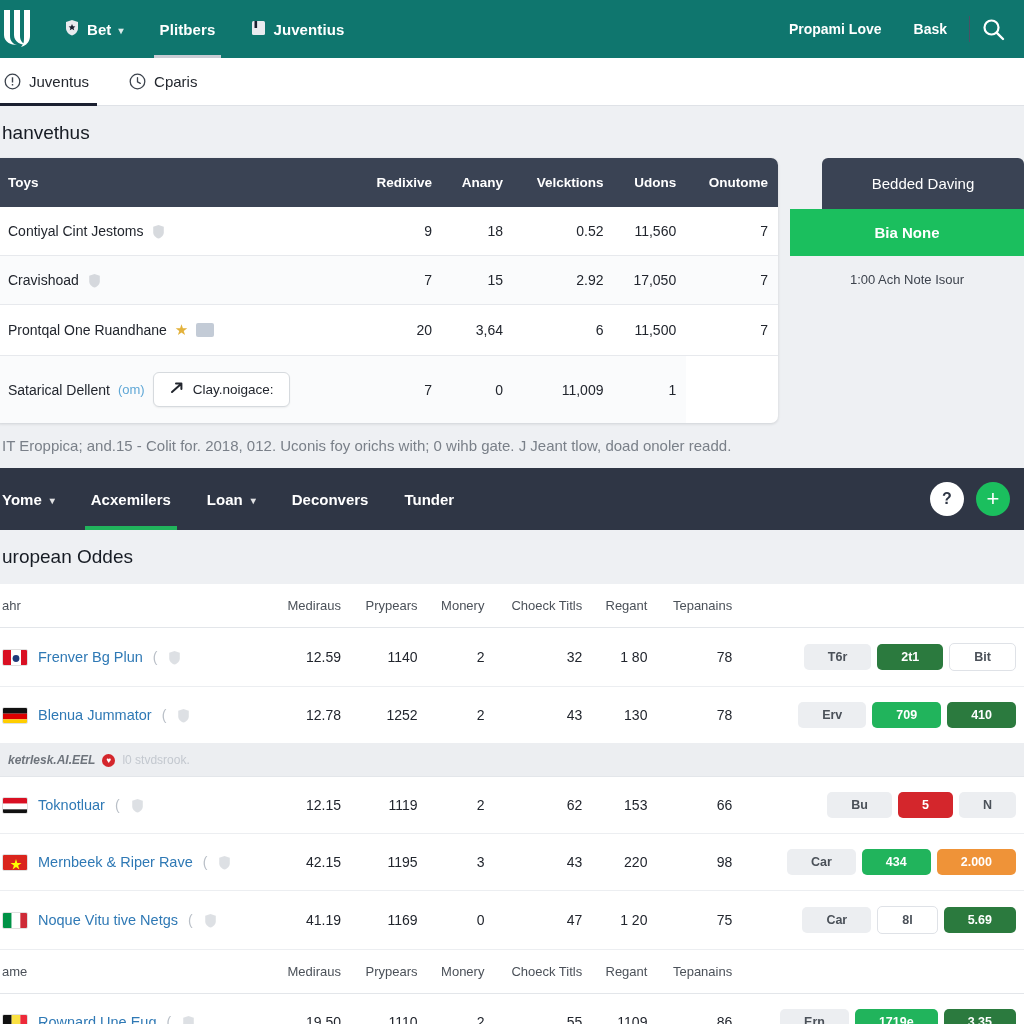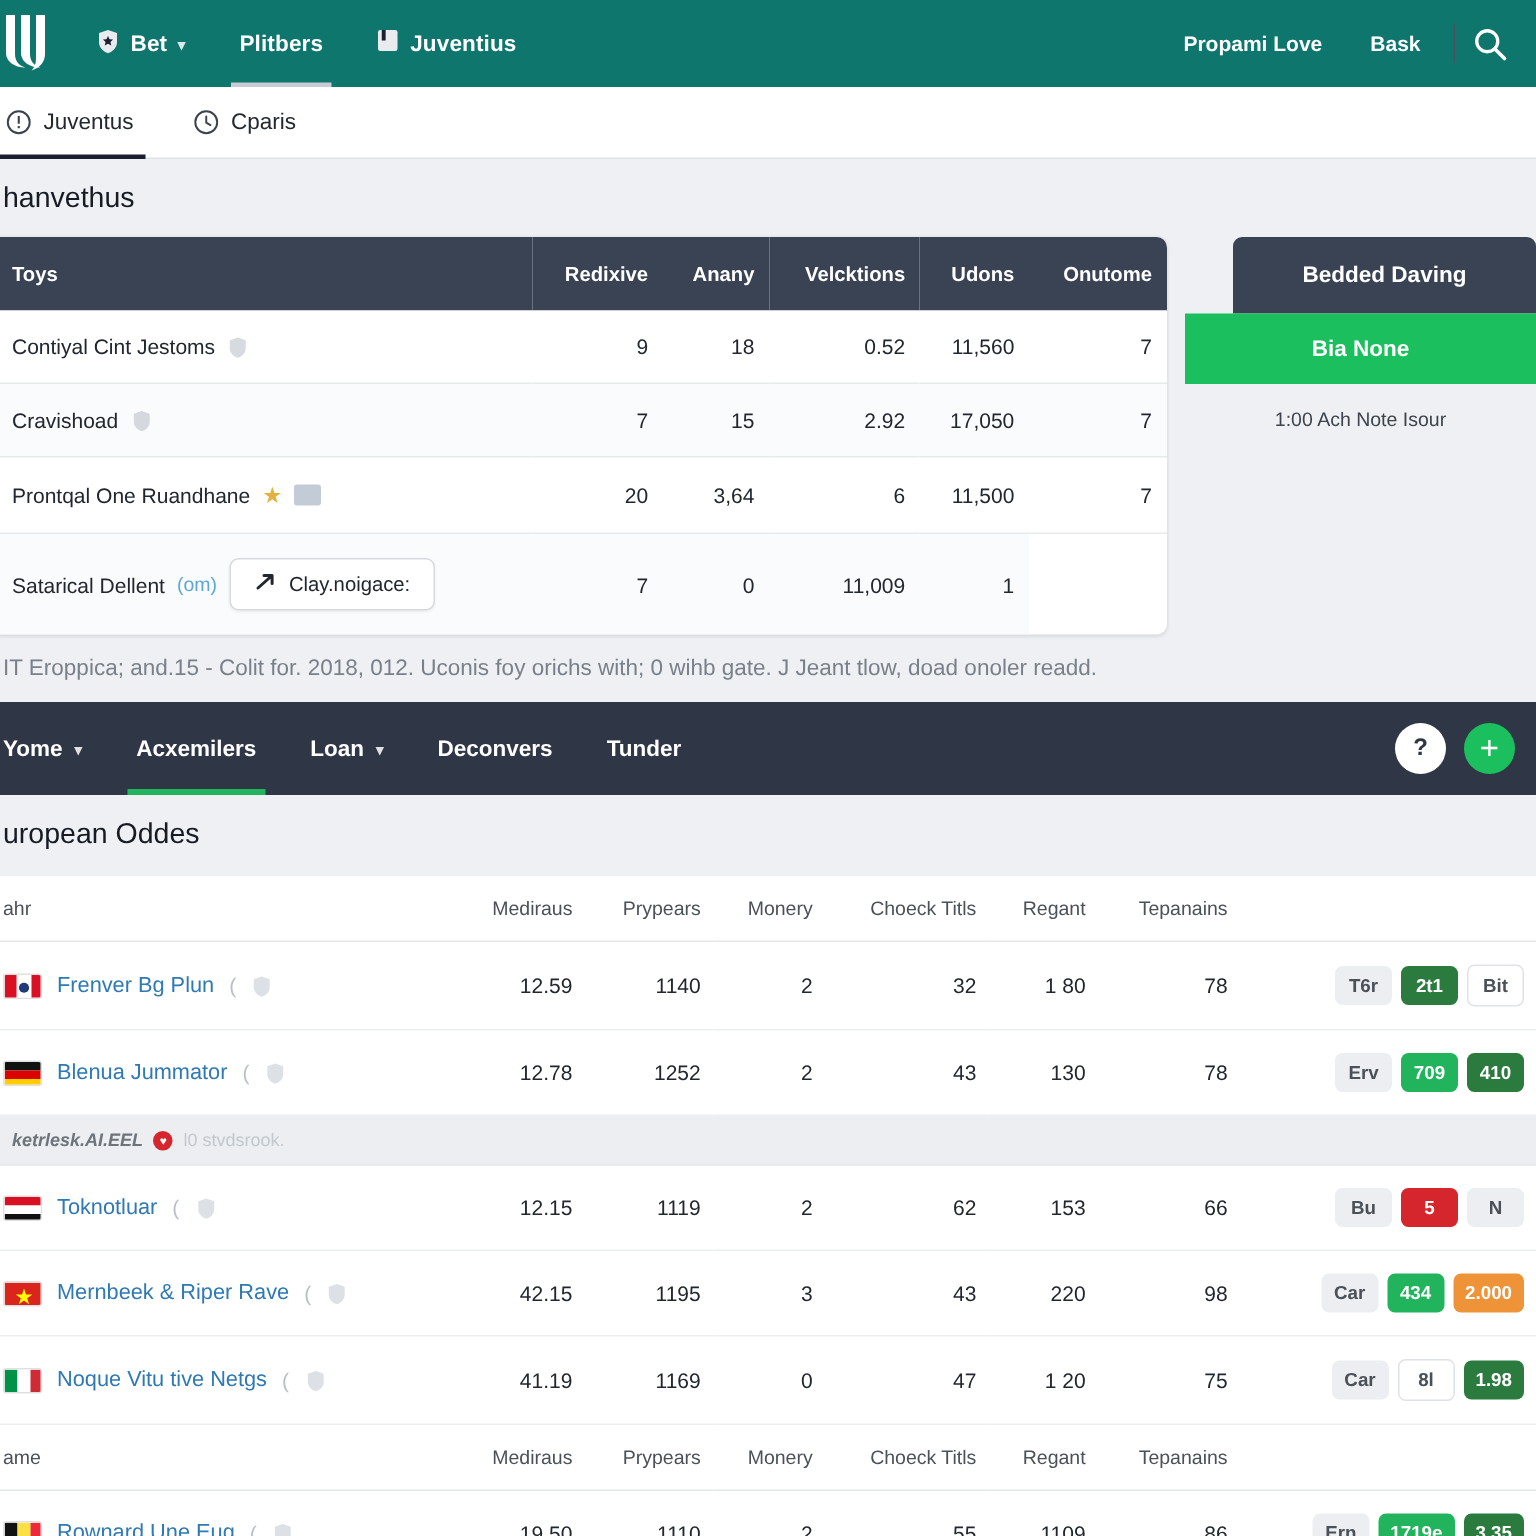--- a/index.html
+++ b/index.html
@@ -76,21 +76,21 @@
   .chip-ic { width:18px; height:14px; background:#c3cbd6; border-radius:2px; display:inline-block; }
   .sub-mut { color:#5fa7d6; font-size:13px; }
   .minibtn {
     display:inline-flex; align-items:center; gap:9px; border:1px solid #d6dade;
     background:#fff; border-radius:6px; padding:8px 16px; font-size:13.5px; color:#22262e;
     box-shadow: 0 1px 2px rgba(0,0,0,.06); white-space:nowrap;
   }
 
   .side { width: 234px; flex: 0 0 234px; padding-top: 0; }
   .side-head {
-    background:#3a4354; color:#fff; font-size:15px; font-weight:700; text-align:center;
+    background:#3a4354; color:#fff; font-size:15px; font-weight:400; text-align:center;
     padding: 17px 10px; border-radius: 6px 6px 0 0; margin-left: 32px;
   }
   .side-cta {
     background:#1bbf5e; color:#fff; font-size:15px; font-weight:700; text-align:center;
     padding: 15px 10px;
   }
   .side-note { text-align:center; font-size:13px; color:#3d434d; padding: 16px 10px; }
 
   .cap { font-size:15px; color:#7a8089; padding: 12px 0 0 2px; line-height:1.4; }
 
@@ -126,21 +126,21 @@
     font-size:14px; color:#22262e; padding: 15px 8px; text-align:right;
     border-bottom:1px solid #eceef1; white-space:nowrap;
   }
   .t2 td:first-child { text-align:left; padding-left:2px; }
   .teamcell { display:flex; align-items:center; gap:10px; }
   .flag { width:26px; height:17px; border-radius:2px; flex:0 0 26px; overflow:hidden; display:block; border:1px solid rgba(0,0,0,.12); }
   .teamname { color:#2f79b5; font-size:14.5px; white-space:nowrap; }
   .paren { color:#b9bfc7; }
   .oddswrap { display:flex; align-items:center; gap:6px; justify-content:flex-end; }
   .od {
-    min-width:38px; padding:6px 8px; border-radius:5px; font-size:12.5px; font-weight:700;
+    min-width:38px; padding:6px 24px; border-radius:5px; font-size:12.5px; font-weight:700;
     text-align:center; white-space:nowrap;
   }
   .od-gray { background:#eceef1; color:#4b5159; }
   .od-white { background:#fff; color:#4b5159; border:1px solid #dfe2e7; }
   .od-green { background:#21b45c; color:#fff; }
   .od-dgreen { background:#2b7a3e; color:#fff; }
   .od-red { background:#d4262c; color:#fff; }
   .od-orange { background:#ef9338; color:#fff; }
 
   .bannerrow td {
@@ -535,21 +535,21 @@
         <td>41.19</td>
         <td>1169</td>
         <td>0</td>
         <td>47</td>
         <td>1 20</td>
         <td>75</td>
         <td>
           <span class="oddswrap">
             <span class="od od-gray">Car</span>
             <span class="od od-white">8l</span>
-            <span class="od od-dgreen">1.98</span>
+            <span class="od od-dgreen">5.69</span>
           </span>
         </td>
       </tr>
 
       <tr>
         <th>ame</th>
         <th>Mediraus</th>
         <th>Prypears</th>
         <th>Monery</th>
         <th>Choeck Titls</th>

